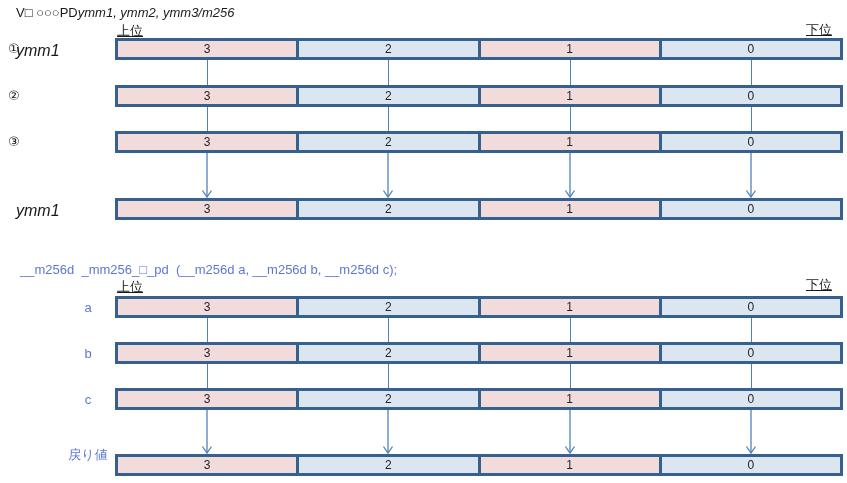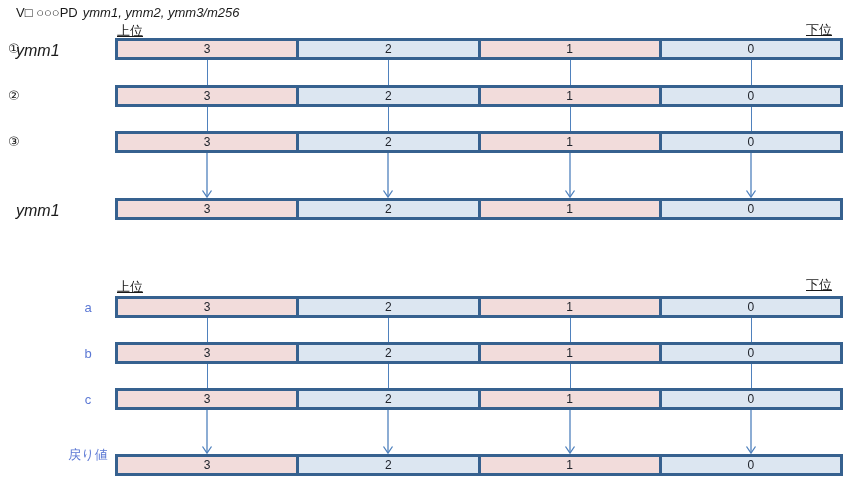--- a/index.html
+++ b/index.html
@@ -3,21 +3,21 @@
 <meta charset="utf-8">
 <style>
   html,body { margin:0; padding:0; background:#fff; }
   .canvas {
     position:relative; width:847px; height:483px; background:#ffffff;
     font-family:"Liberation Sans","DejaVu Sans",sans-serif; color:#1a1a1a;
     overflow:hidden;
   }
   .abs { position:absolute; }
   .title { left:16px; top:5px; font-size:13px; white-space:nowrap; }
-  .title .ops { font-style:italic; margin-left:5px; }
+  .title .ops { font-style:italic; }
   .endlab { font-size:13px; text-decoration:underline; white-space:nowrap; }
   .sig { left:20px; top:262px; font-size:13px; color:#5b78d4; white-space:pre; }
   .marker { left:8px; width:22px; font-size:13px; text-align:left; }
   .reglab { left:16px; width:110px; font-size:16px; text-align:left; font-style:italic; white-space:nowrap; }
   .bluelab { left:58px; width:60px; font-size:13px; text-align:center; color:#5b78d4; font-style:normal; white-space:nowrap; }
   .reg-row {
     left:115px; width:728px; height:22px; box-sizing:border-box;
     border:3px solid #36618f; display:flex; background:#fff;
   }
   .cell {
@@ -94,20 +94,21 @@
     </svg>
   <svg class="abs arrow" style="left:564px;top:153px" width="12" height="45">
       <line x1="6" y1="0" x2="6" y2="44"></line>
       <polyline points="1.5,37.5 6,44 10.5,37.5"></polyline>
     </svg>
   <svg class="abs arrow" style="left:745px;top:153px" width="12" height="45">
       <line x1="6" y1="0" x2="6" y2="44"></line>
       <polyline points="1.5,37.5 6,44 10.5,37.5"></polyline>
     </svg>
 
+  <div class="abs sig">__m256d  _mm256_□_pd  (__m256d a, __m256d b, __m256d c);</div>
   <div class="abs endlab" style="left:117px;top:278px">上位</div>
   <div class="abs endlab" style="left:806px;top:276px">下位</div>
 
   <div class="abs reglab bluelab" style="top:300px">a</div>
   <div class="abs reglab bluelab" style="top:346px">b</div>
   <div class="abs reglab bluelab" style="top:392px">c</div>
   <div class="abs reglab bluelab" style="top:446px">戻り値</div>
 
   <div class="abs reg-row" style="top:296px">
     <div class="cell pink">3</div>

